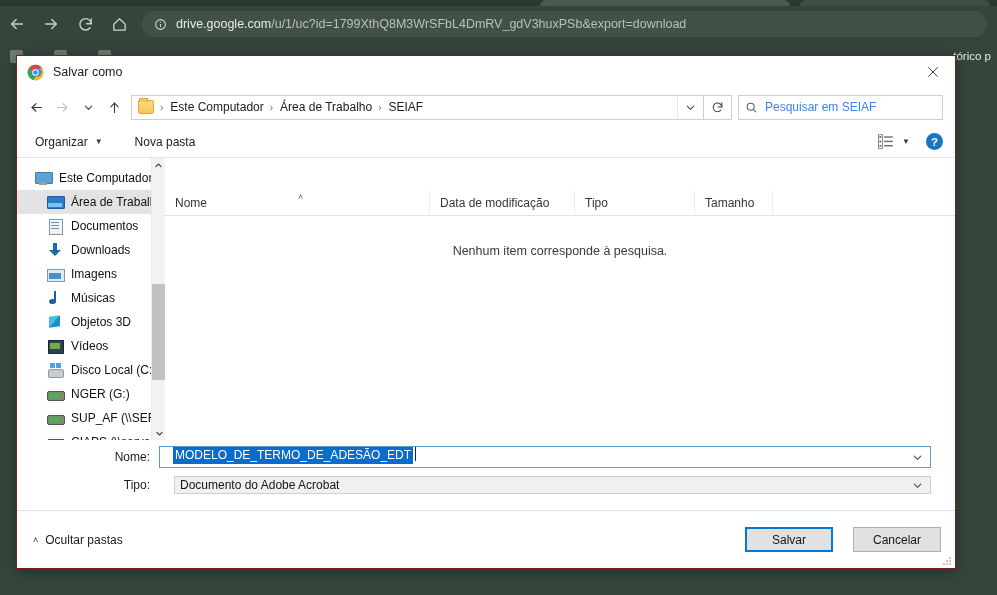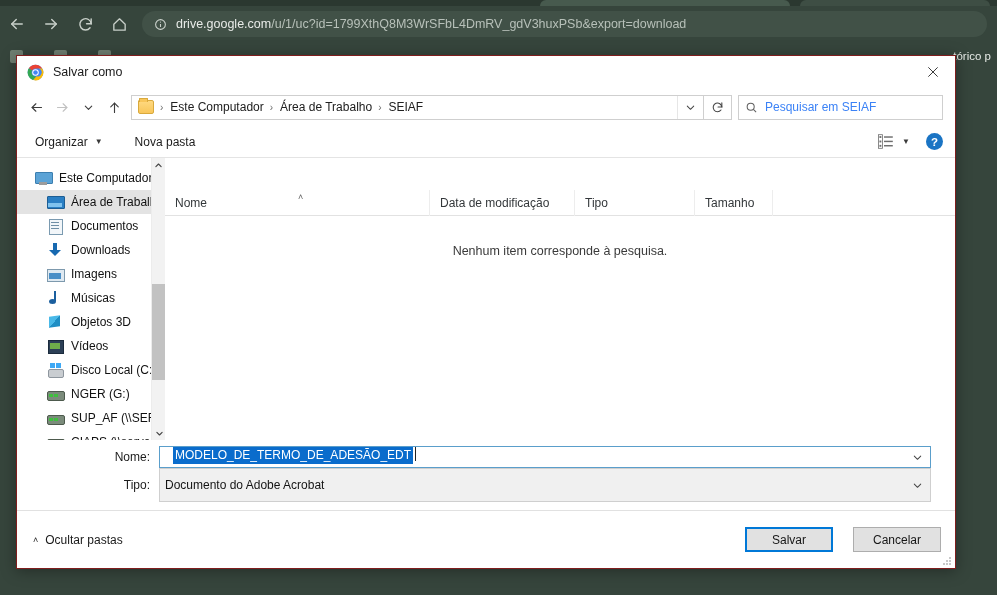--- a/index.html
+++ b/index.html
@@ -276,26 +276,26 @@
     background: #0a6ccc; color: #fff; font-size: 12px;
     padding: 1px 2px 2px 2px; white-space: nowrap;
   }
   #name-caret { width:1px; height:14px; background:#222; margin-left:2px; }
   .drop-arrow {
     width: 26px; flex: 0 0 26px; height: 100%;
     display:flex; align-items:center; justify-content:center;
     color:#444; margin-left:auto;
   }
   #type-field {
-    flex: 1 1 auto; height: 34px;
+    flex: 1 1 auto; height: 18px;
     border: 1px solid #cfcfcf;
     background: #f0f0f0;
     display: flex; align-items: center;
     padding-left: 5px;
-    font-size: 12px; color: #141414;
+    font-size: 12px; color: #141414; margin-left: 15px;
   }
 
   
   #btnbar {
     flex: 0 0 58px;
     border-top: 1px solid #e1e1e1;
     margin-top: 6px;
     display: flex; align-items: center;
     padding: 0 14px 0 16px;
     background: #fff;

